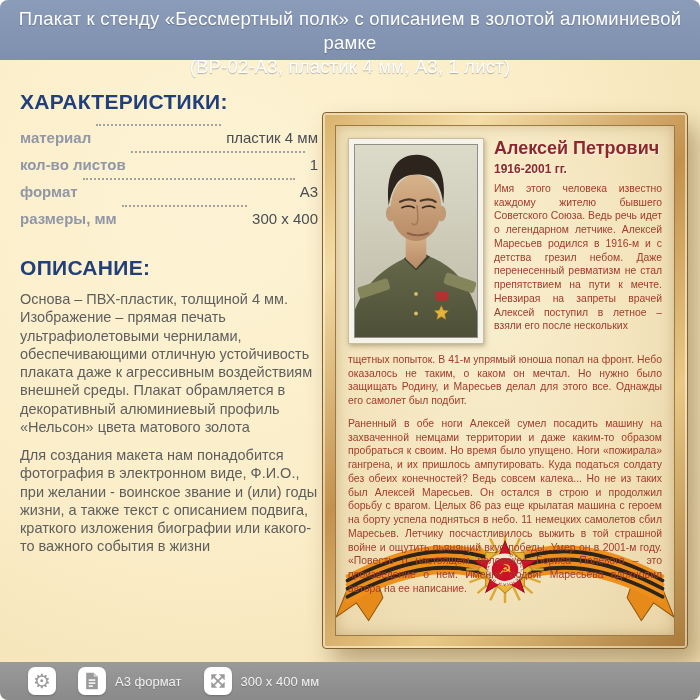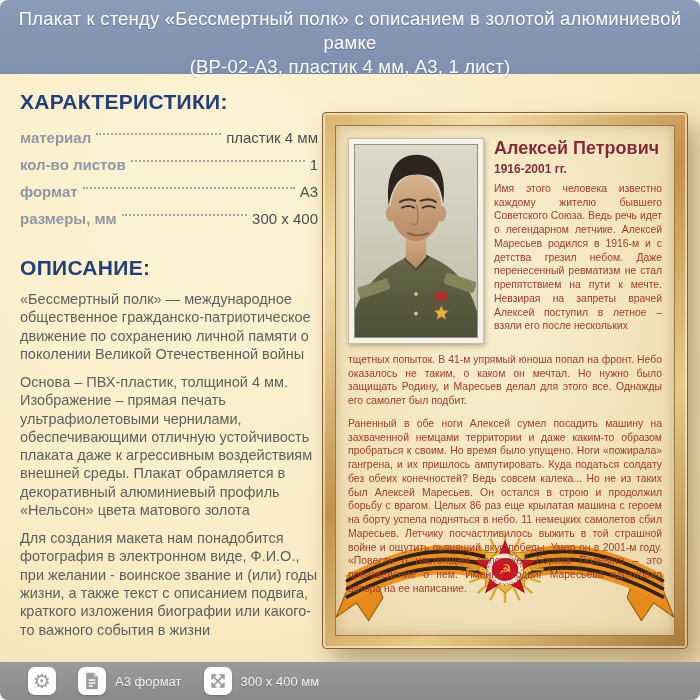--- a/index.html
+++ b/index.html
@@ -4,30 +4,30 @@
 <style>
   html,body{margin:0;padding:0;background:#ffffff;}
   *{box-sizing:border-box;}
   .card{
     position:relative;width:700px;height:700px;overflow:hidden;border-radius:8px;
     background:radial-gradient(ellipse at 30% 28%, #fdf3d4 0%, #fbeec9 45%, #f1ddae 100%);
     font-family:"Liberation Sans", sans-serif;
   }
   
   .header{
-    position:absolute;top:0;left:0;right:0;height:74px;
+    position:absolute;top:0;left:0;right:0;height:60px;
     background:linear-gradient(#8b9cb9,#7e90ae);
     color:#fff;text-align:center;padding-top:7px;
     text-shadow:0 1px 1px rgba(40,50,70,.35);
   }
   .header-line{font-size:18.5px;line-height:24px;font-weight:400;letter-spacing:.2px;}
   
   .left-col{position:absolute;left:20px;top:90px;width:298px;}
   .section-heading{font-size:21px;font-weight:bold;color:#21407b;letter-spacing:.3px;margin:0 0 10px;}
-  .spec-row{display:flex;align-items:center;font-size:15px;line-height:27px;}
+  .spec-row{display:flex;align-items:flex-start;font-size:15px;line-height:27px;}
   .spec-label{color:#9097a6;font-weight:bold;white-space:nowrap;}
   .spec-leader{flex:1;border-bottom:2px dotted #a2a2a2;margin:0 5px 7px;}
   .spec-value{color:#4b4d53;white-space:nowrap;}
   .desc-heading{margin-top:24px;}
   .desc-para{font-size:14.5px;line-height:1.26;color:#5e5e5e;margin:0 0 10px;}
   
   .frame{
     position:absolute;left:322px;top:112px;width:366px;height:537px;
     background:linear-gradient(135deg,#d9b26b 0%,#f3dda6 18%,#c3914d 45%,#e9c987 70%,#a87a3c 100%);
     border:1px solid #82602f;border-radius:4px;padding:12px;
@@ -105,21 +105,20 @@
         <span class="spec-value">А3</span>
       </div>
       <div class="spec-row">
         <span class="spec-label">размеры, мм</span>
         <span class="spec-leader"></span>
         <span class="spec-value">300 x 400</span>
       </div>
     </div>
 
     <div class="section-heading desc-heading">ОПИСАНИЕ:</div>
-    <p class="desc-para">«Бессмертный полк» — международное общественное гражданско-патриотическое движение по сохранению личной памяти о поколении Великой Отечественной войны</p>
     <p class="desc-para">Основа – ПВХ-пластик, толщиной 4 мм. Изображение – прямая печать ультрафиолетовыми чернилами, обеспечивающими отличную устойчивость плаката даже к агрессивным воздействиям внешней среды. Плакат обрамляется в декоративный алюминиевый профиль «Нельсон» цвета матового золота</p>
     <p class="desc-para">Для создания макета нам понадобится фотография в электронном виде, Ф.И.О., при желании - воинское звание и (или) годы жизни, а также текст с описанием подвига, краткого изложения биографии или какого-то важного события в жизни</p>
   </div>
 
   <div class="frame">
     <div class="poster-paper">
 
       <div class="poster-top">
         <div class="portrait-frame">
           <div class="portrait-art">

